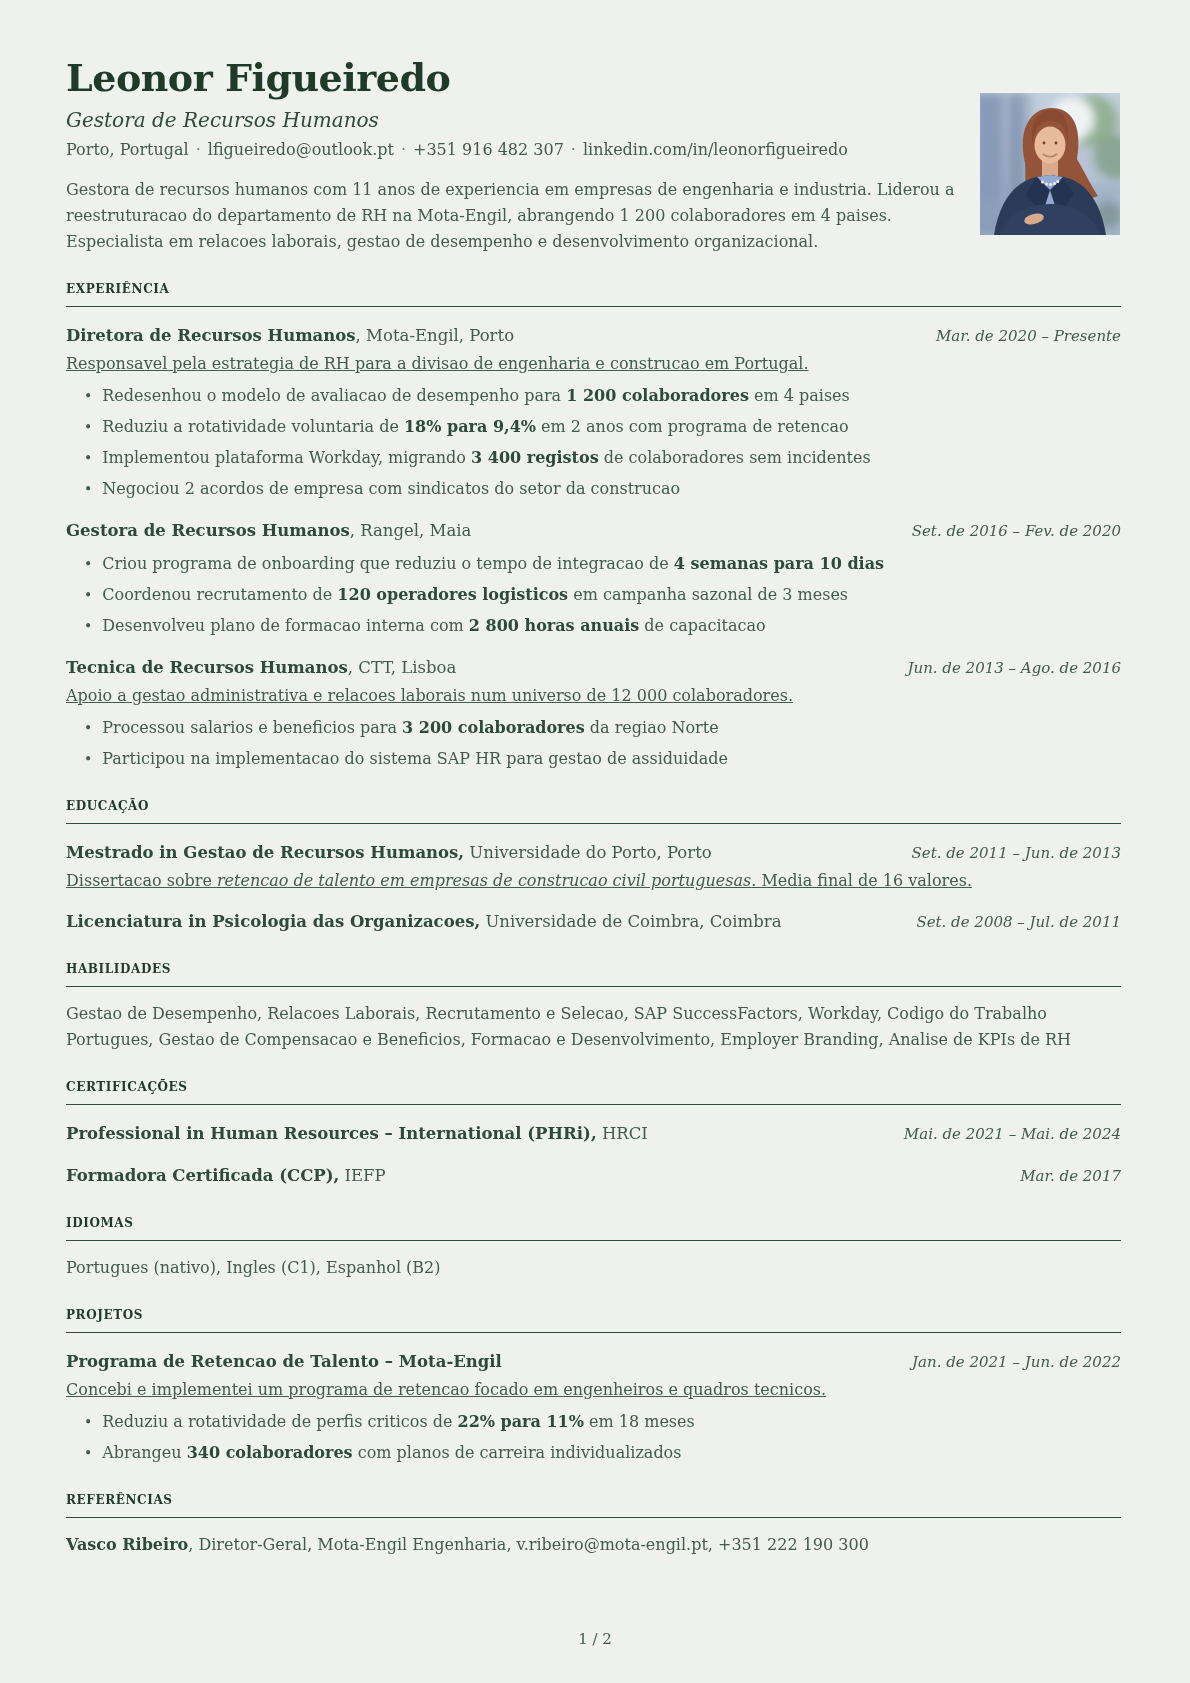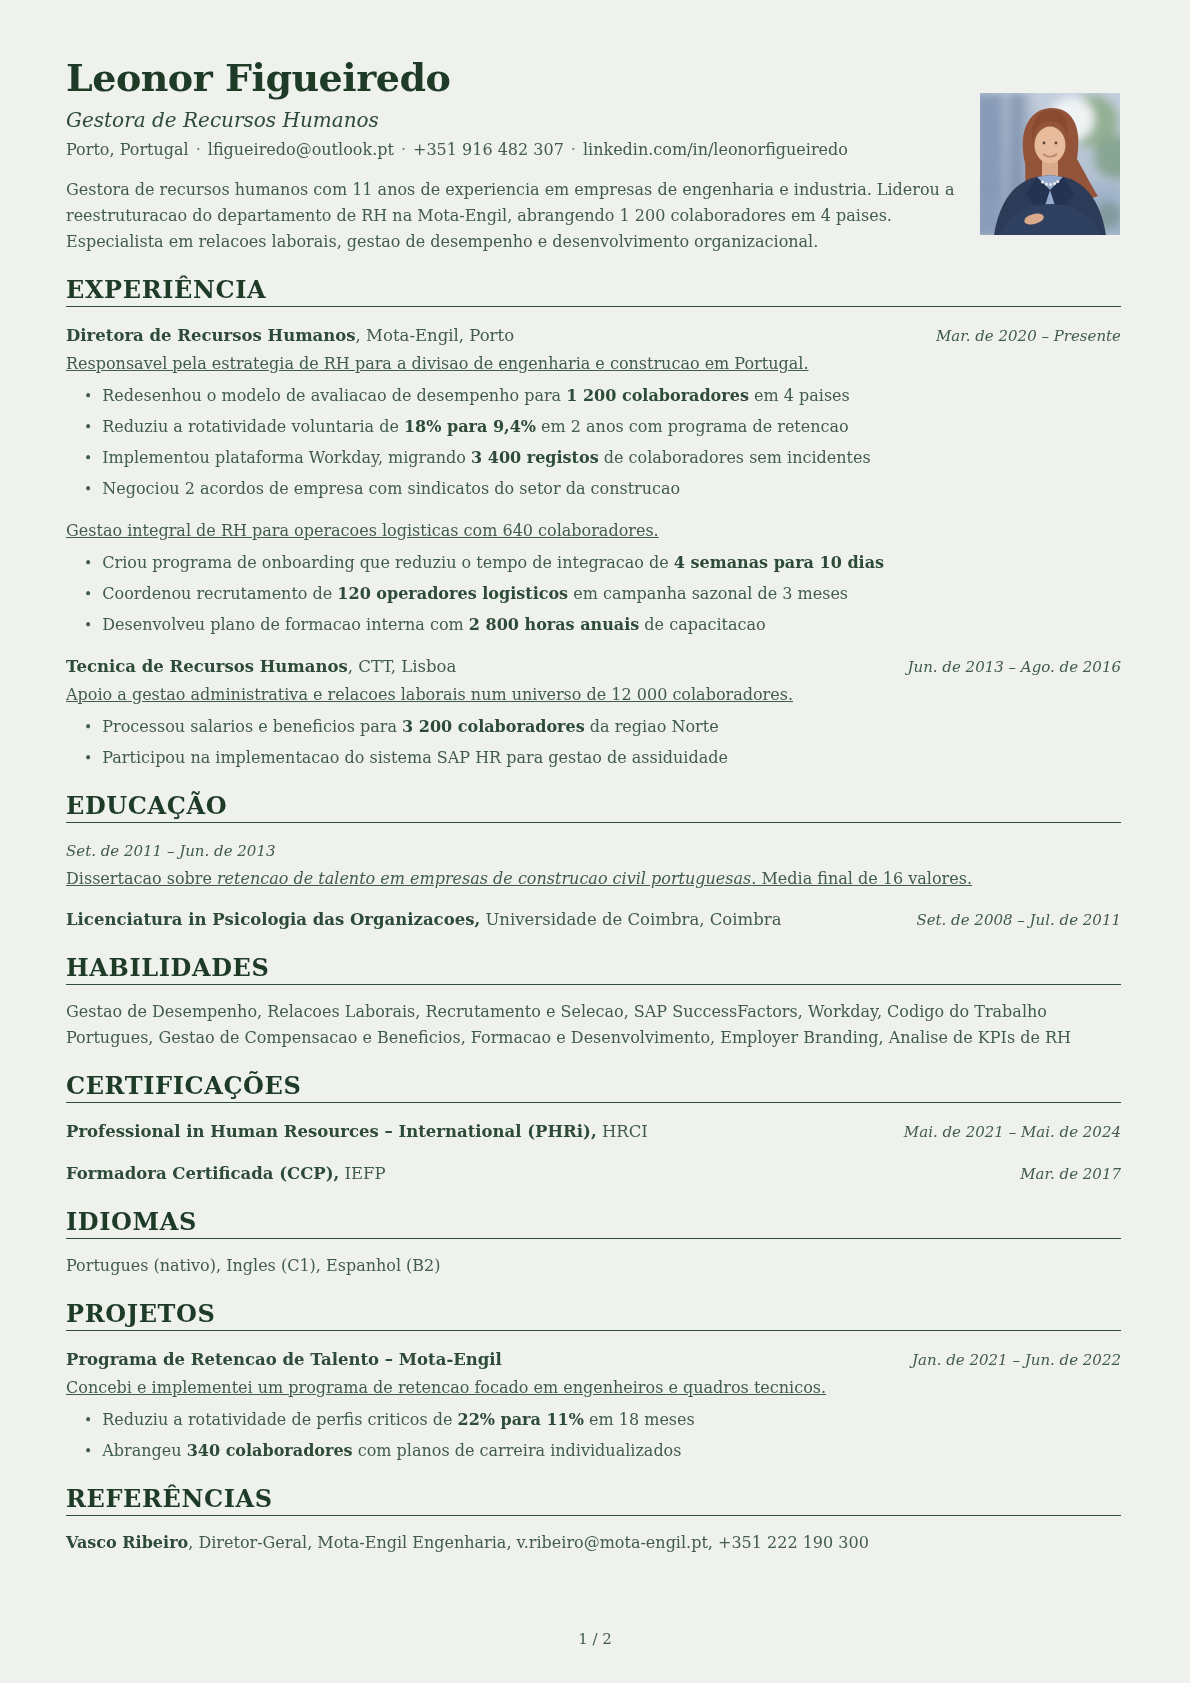--- a/index.html
+++ b/index.html
@@ -47,21 +47,21 @@
   .photo{
     position:absolute;top:93px;right:64px;
     width:140px;height:142px;
     overflow:hidden;
   }
   .photo svg{display:block;}
   
   .section{margin-top:24px;}
   .sec-heading{
     margin:0;
-    font-size:24px;line-height:21px;
+    font-size:12px;line-height:21px;
     font-weight:700;
     letter-spacing:0.6px;
     color:var(--c-ink_dark,#1e3b28);
   }
   .sec-rule{
     margin-top:6px;
     border:none;border-top:1.5px solid var(--c-rule,#2e4e38);
     height:0;
   }
   .entry{margin-top:16px;}
@@ -174,21 +174,24 @@
       <div class="desc">Responsavel pela estrategia de RH para a divisao de engenharia e construcao em Portugal.</div>
       <ul class="bullets">
         <li><span class="marker">•</span><span><span>Redesenhou o modelo de avaliacao de desempenho para </span><span class="b">1 200 colaboradores</span><span> em 4 paises</span></span></li>
         <li><span class="marker">•</span><span><span>Reduziu a rotatividade voluntaria de </span><span class="b">18% para 9,4%</span><span> em 2 anos com programa de retencao</span></span></li>
         <li><span class="marker">•</span><span><span>Implementou plataforma Workday, migrando </span><span class="b">3 400 registos</span><span> de colaboradores sem incidentes</span></span></li>
         <li><span class="marker">•</span><span><span>Negociou 2 acordos de empresa com sindicatos do setor da construcao</span></span></li>
       </ul>
     </div>
 
     <div class="entry">
-      <div class="desc">Gestao integral de RH para operacoes logisticas com 640 colaboradores.</div>
+      <div class="row">
+        <div class="tleft"><span class="b">Gestora de Recursos Humanos</span><span>, Rangel, Maia</span></div>
+        <div class="dates">Set. de 2016 – Fev. de 2020</div>
+      </div>
       <ul class="bullets">
         <li><span class="marker">•</span><span><span>Criou programa de onboarding que reduziu o tempo de integracao de </span><span class="b">4 semanas para 10 dias</span></span></li>
         <li><span class="marker">•</span><span><span>Coordenou recrutamento de </span><span class="b">120 operadores logisticos</span><span> em campanha sazonal de 3 meses</span></span></li>
         <li><span class="marker">•</span><span><span>Desenvolveu plano de formacao interna com </span><span class="b">2 800 horas anuais</span><span> de capacitacao</span></span></li>
       </ul>
     </div>
 
     <div class="entry">
       <div class="row">
         <div class="tleft"><span class="b">Tecnica de Recursos Humanos</span><span>, CTT, Lisboa</span></div>
@@ -201,20 +204,21 @@
       </ul>
     </div>
   </section>
 
   <section class="section">
     <h2 class="sec-heading">EDUCAÇÃO</h2>
     <div class="sec-rule"></div>
 
     <div class="entry">
       <div class="row">
+        <div class="tleft"><span class="b">Mestrado in Gestao de Recursos Humanos,</span><span> Universidade do Porto, Porto</span></div>
         <div class="dates">Set. de 2011 – Jun. de 2013</div>
       </div>
       <div class="desc"><span>Dissertacao sobre </span><span class="i">retencao de talento em empresas de construcao civil portuguesas</span><span>. Media final de 16 valores.</span></div>
     </div>
 
     <div class="entry">
       <div class="row">
         <div class="tleft"><span class="b">Licenciatura in Psicologia das Organizacoes,</span><span> Universidade de Coimbra, Coimbra</span></div>
         <div class="dates">Set. de 2008 – Jul. de 2011</div>
       </div>

